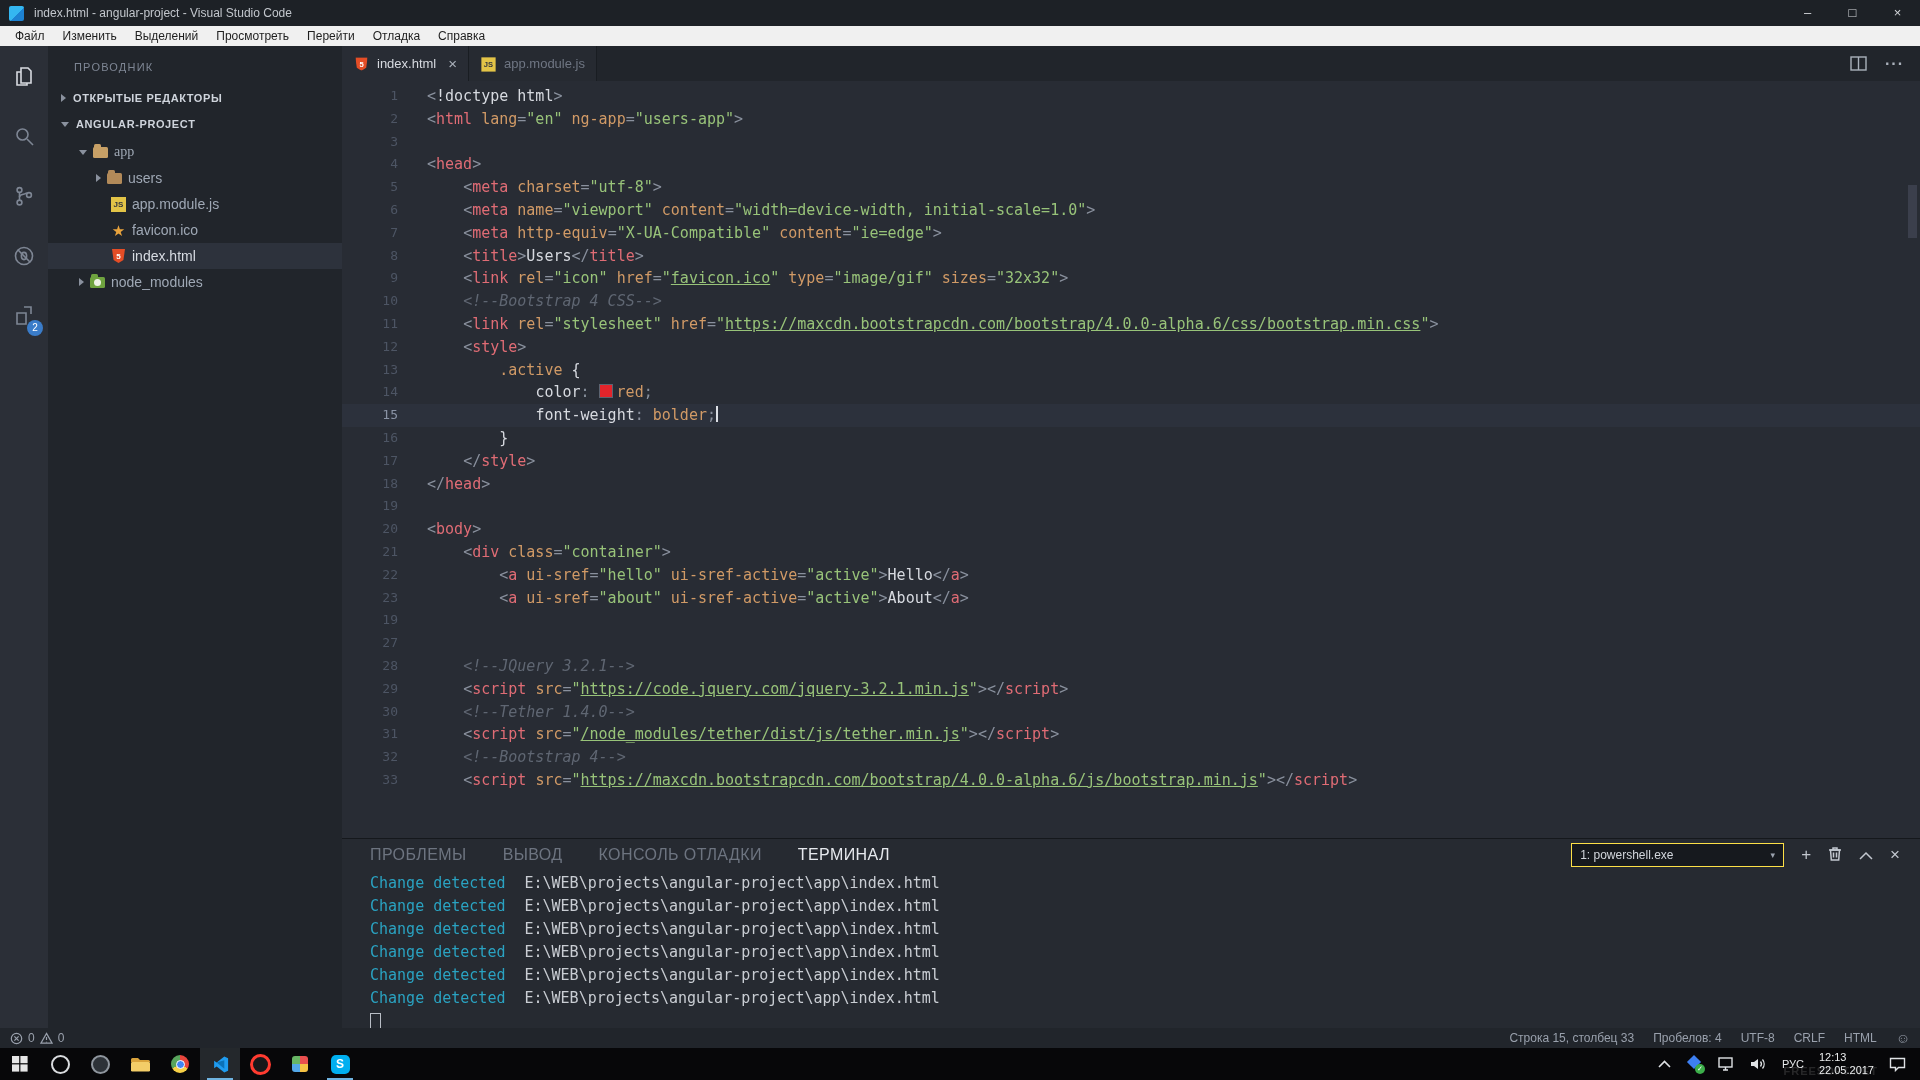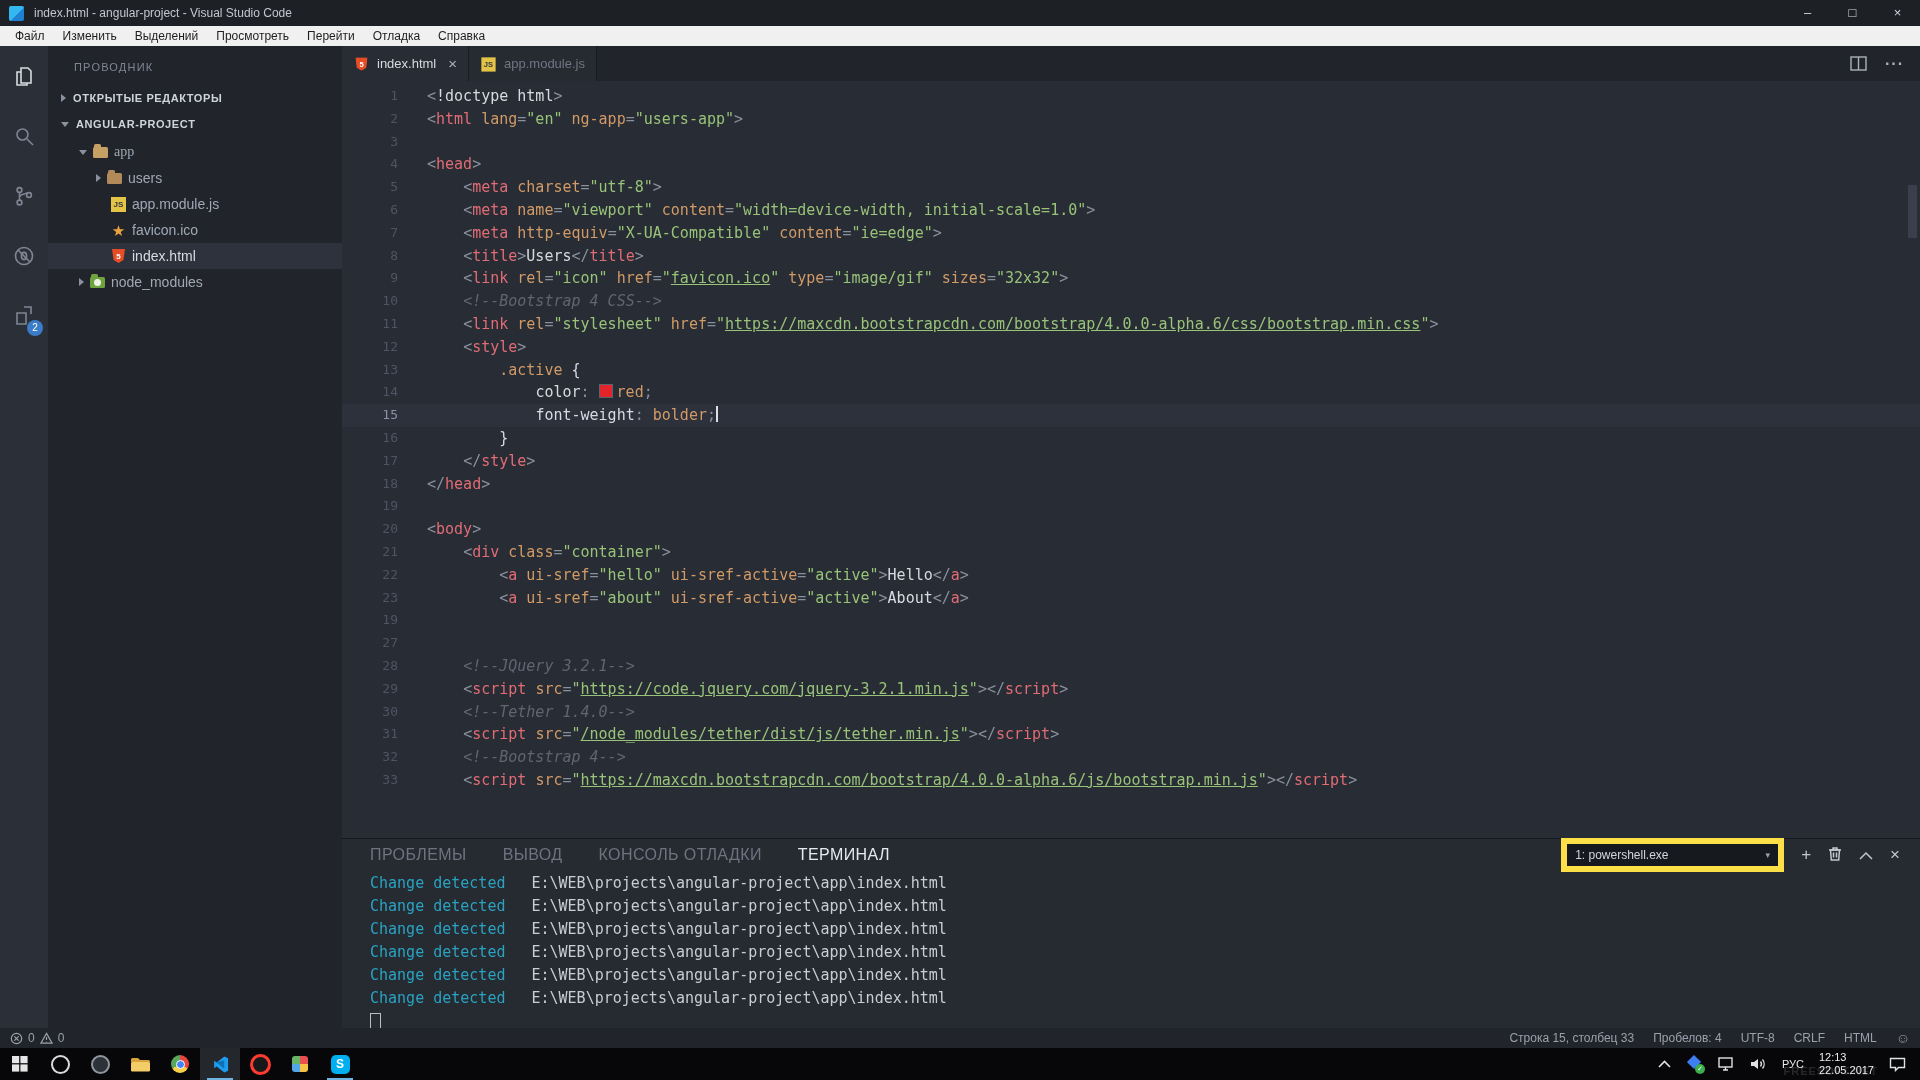--- a/index.html
+++ b/index.html
@@ -80,29 +80,29 @@
     vertical-align:-1px;margin-right:4px;}
   .caret{display:inline-block;width:2px;height:16px;background:#dcdfe5;vertical-align:-2px;}
   .vthumb{position:absolute;right:3px;top:104px;width:9px;height:53px;background:#4a5160;opacity:.55;}
   
   #panel{position:absolute;left:342px;top:838px;right:0;height:190px;background:#262a31;
     border-top:1px solid #15181c;}
   .panel-head{height:31px;display:flex;align-items:center;padding-left:28px;gap:36px;}
   .ptab{font-size:16px;letter-spacing:.4px;color:#6d7480;}
   .ptab.active{color:#e6e9ee;}
   .panel-controls{margin-left:auto;display:flex;align-items:center;gap:17px;padding-right:20px;}
-  .term-select{width:195px;height:22px;background:#16191e;border:6px solid #fde047;color:#d2d6dc;
+  .term-select{width:195px;height:22px;background:#16191e;border:1px solid #fde047;color:#d2d6dc;
     font-size:12px;display:flex;align-items:center;padding:0 8px;}
   .sel-arrow{margin-left:auto;font-size:9px;color:#9aa1ad;}
   .pbtn{color:#c2c7cf;font-size:17px;line-height:17px;}
   .pbtn svg{stroke:#c2c7cf;fill:none;stroke-width:1.5;}
   .term{position:absolute;top:33px;left:28px;right:0;bottom:0;font-family:"DejaVu Sans Mono",monospace;
     font-size:15px;line-height:23px;}
   .tpre{color:#2aa3c2;}
-  .tpath{color:#c9cdd3;margin-left:26px;}
+  .tpath{color:#c9cdd3;margin-left:19px;}
   .tcursor{width:9px;height:17px;border:1px solid #b9bec6;margin-top:3px;}
   
   #statusbar{position:absolute;left:0;top:1028px;right:0;height:20px;background:#21252b;
     display:flex;align-items:center;padding:0 10px;font-size:12px;color:#99a0ac;}
   .sb-left{display:flex;align-items:center;gap:5px;}
   .sb-left svg{stroke:#99a0ac;fill:none;stroke-width:1.3;}
   .sb-right{margin-left:auto;display:flex;align-items:center;gap:19px;}
   .smiley{font-size:14px;}
   
   #taskbar{position:absolute;left:0;top:1048px;right:0;height:32px;background:#070709;

